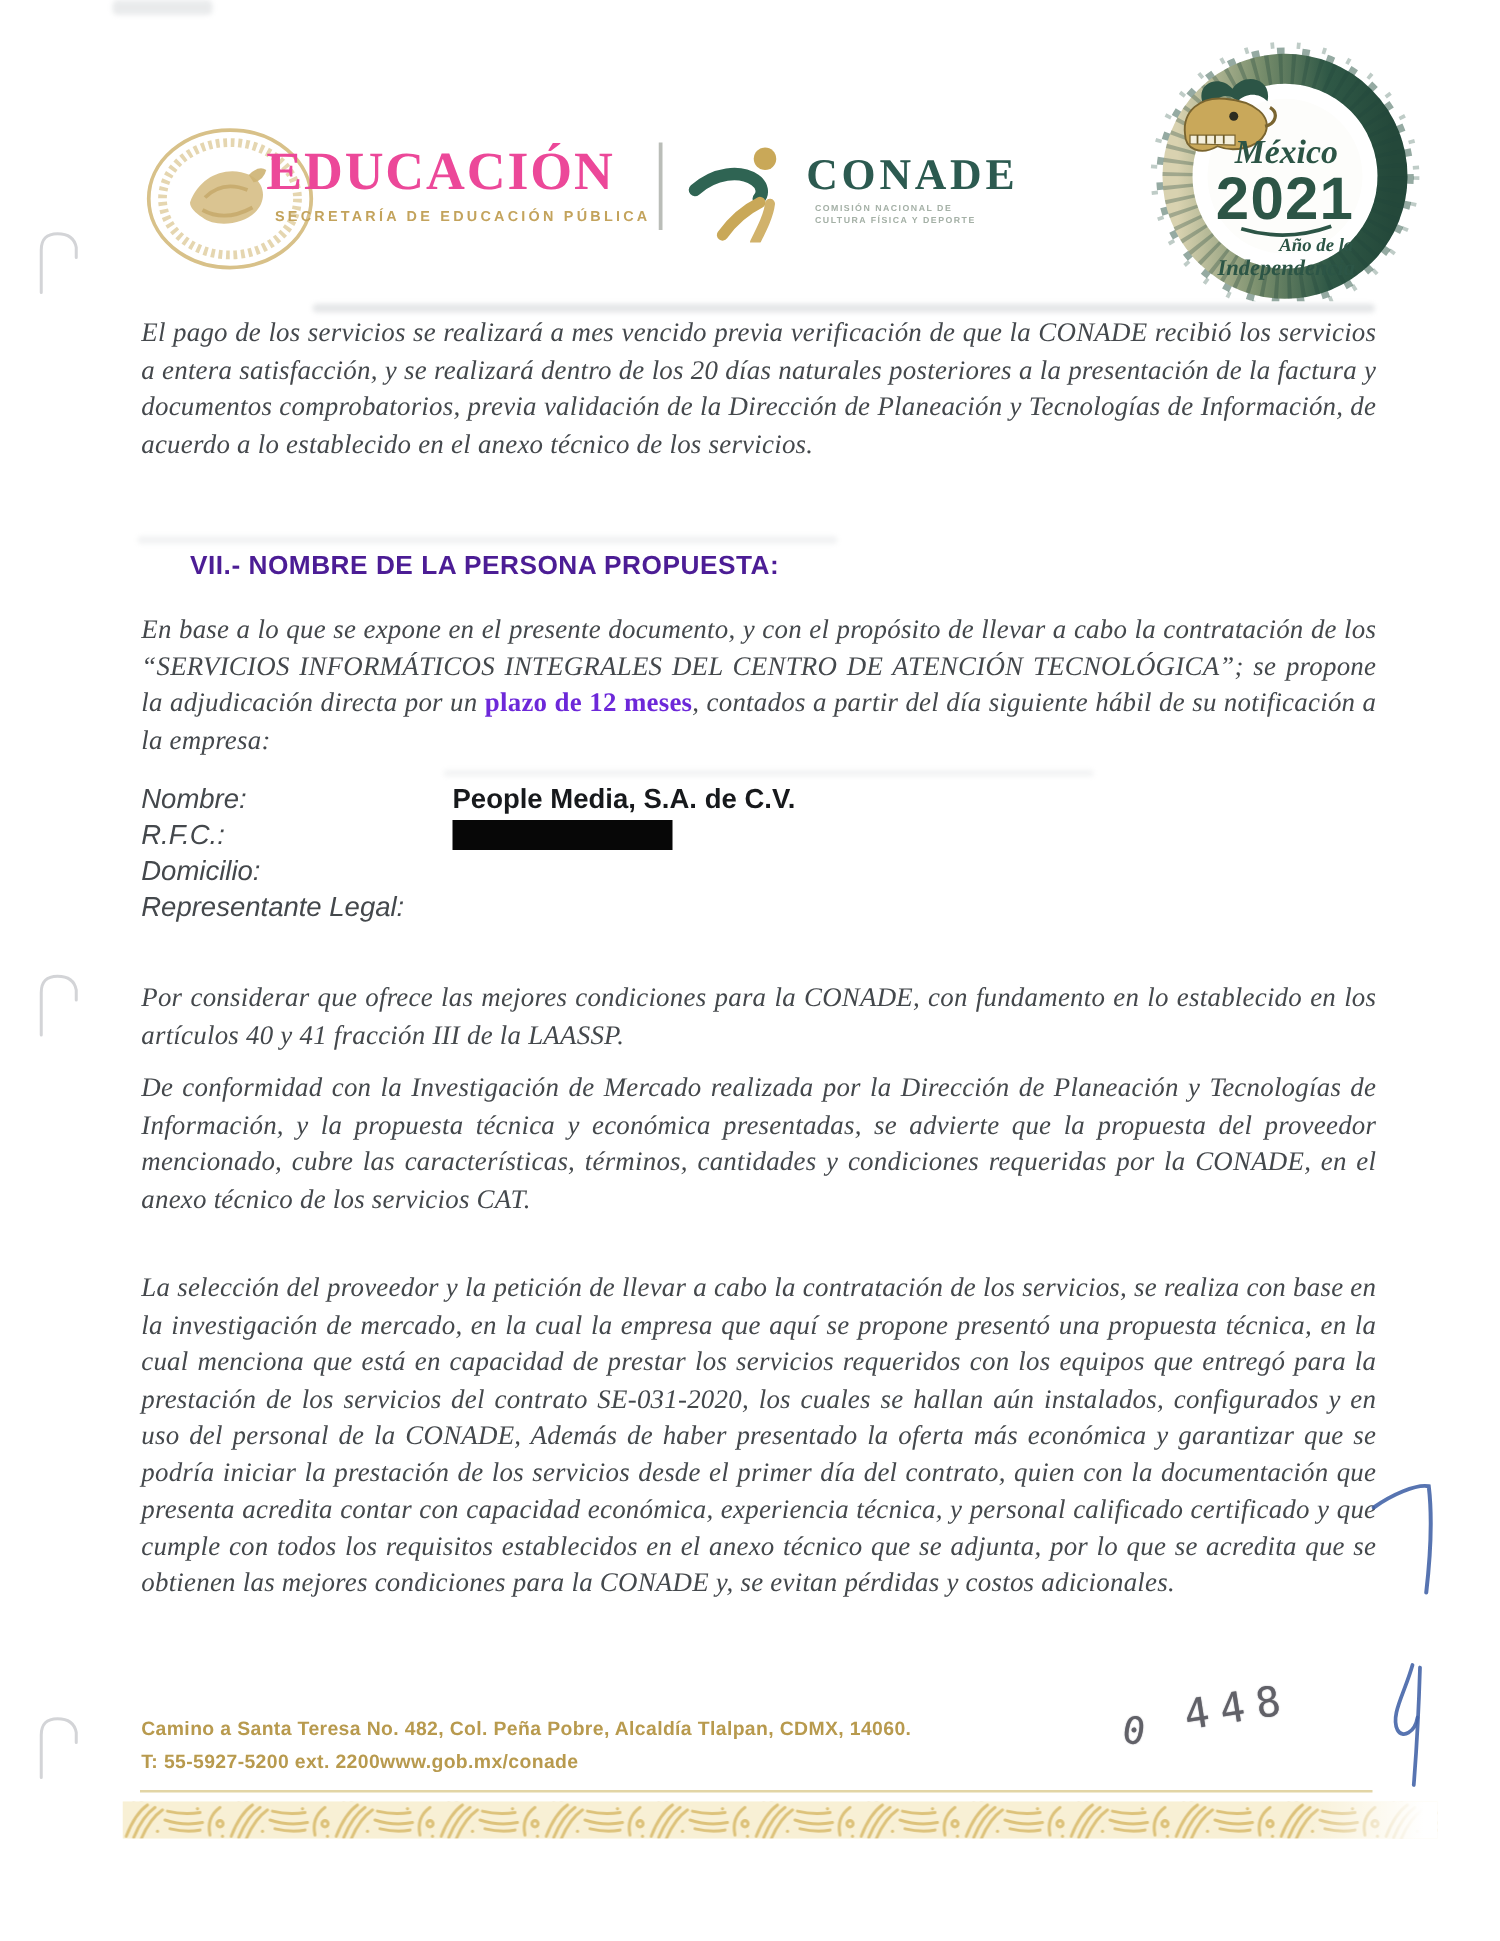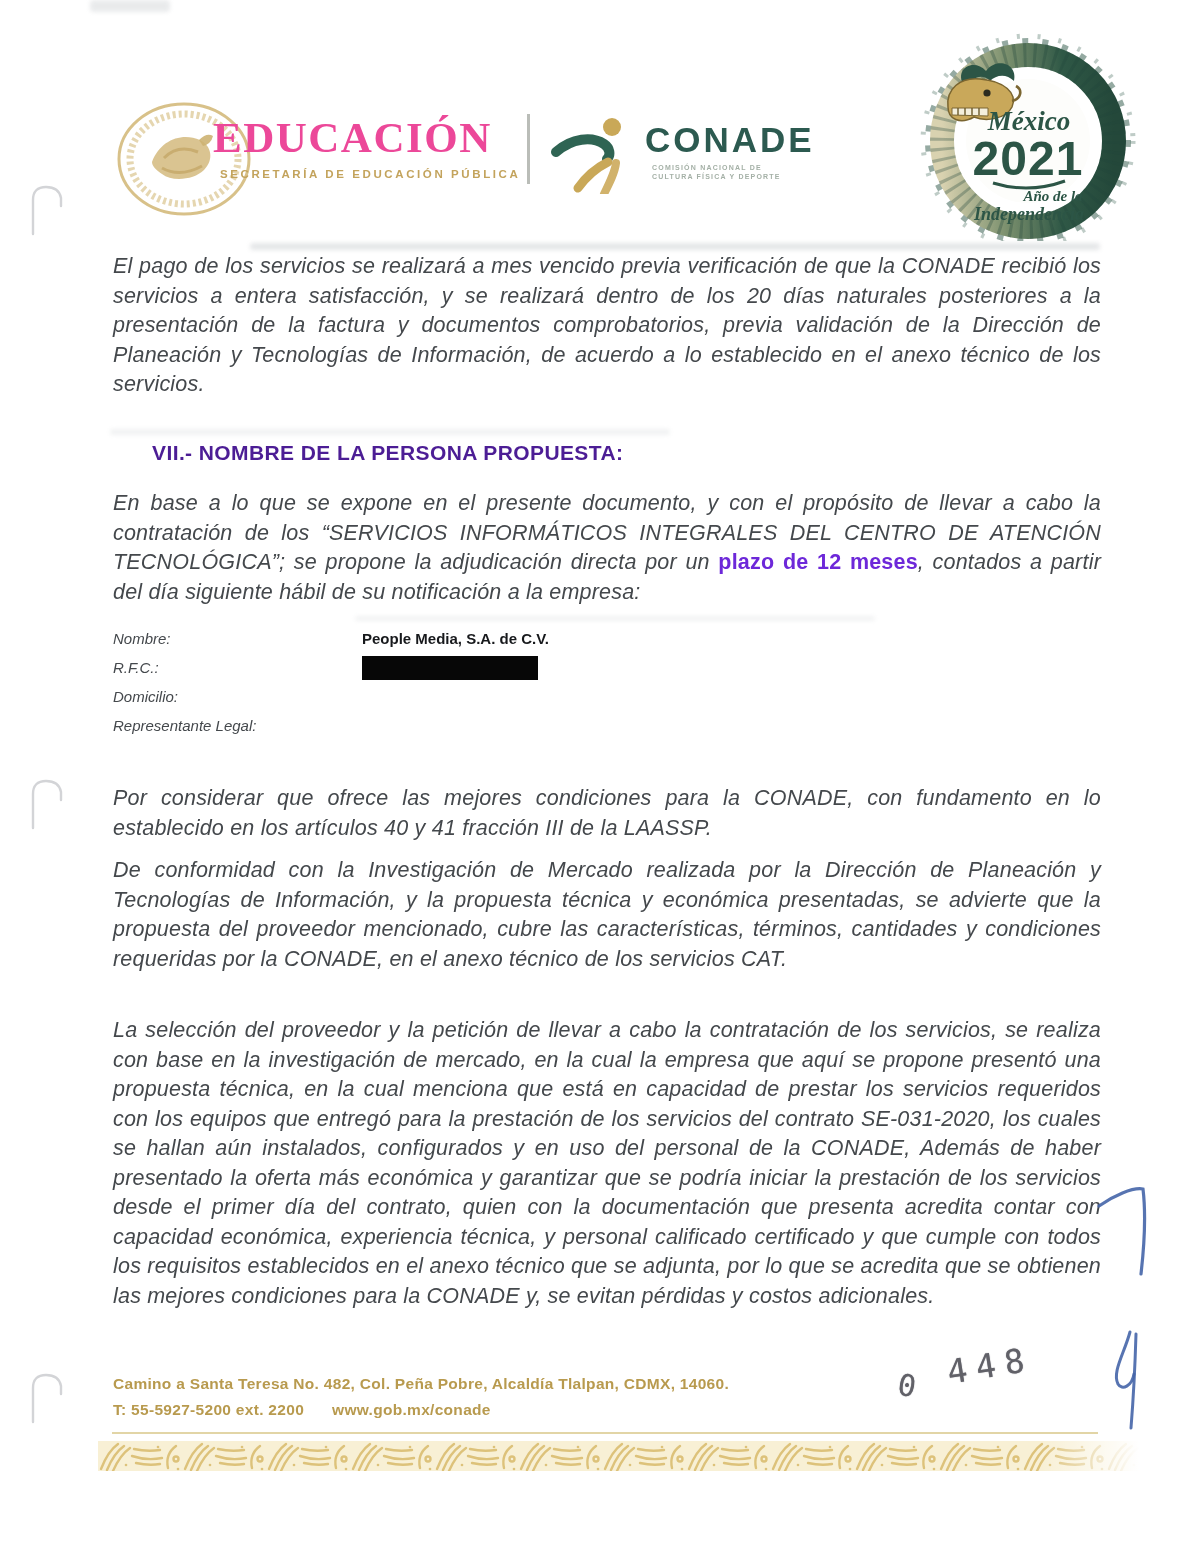--- a/index.html
+++ b/index.html
@@ -22,52 +22,52 @@
     font-size:43px;letter-spacing:1.5px;color:#ec4899;
   }
   .sep-sub{
     position:absolute;left:220px;top:168px;
     font-size:11.5px;font-weight:700;letter-spacing:2.6px;color:#c3a35c;
   }
   .hdr-divider{position:absolute;left:527px;top:114px;width:3px;height:70px;background:#aeb2ab;opacity:.85;}
   .runner{position:absolute;left:550px;top:114px;}
   .conade-word{
     position:absolute;left:645px;top:120px;
-    font-family:Liberation Sans, sans-serif;font-weight:600;
+    font-family:Liberation Serif, serif;font-weight:600;
     font-size:35px;letter-spacing:3px;color:#2c5a50;
   }
   .conade-sub{
     position:absolute;left:652px;top:163px;
     font-size:7px;font-weight:700;letter-spacing:1.2px;line-height:9px;
     color:#a4b0a6;filter:blur(.4px);
   }
   .mex-logo{position:absolute;left:901px;top:31px;}
   
   .par{
     position:absolute;left:113px;width:988px;
     font-style:italic;font-size:21.5px;line-height:29.5px;
-    color:#44484c;text-align:justify;letter-spacing:.2px;
+    color:#44484c;text-align:justify;letter-spacing:.2px;font-family:Liberation Serif, serif;
   }
   .par .b{font-style:normal;font-weight:700;color:#6d28d9;}
   .sec-head{
     position:absolute;left:113px;top:441px;
     font-weight:700;font-size:21px;letter-spacing:.4px;color:#4c1d95;margin-left:39px;
   }
   
-  .fields{position:absolute;left:113px;top:624px;width:988px;font-size:15px;line-height:29px;}
+  .fields{position:absolute;left:113px;top:624px;width:988px;font-size:22px;line-height:29px;}
   .frow{display:flex;align-items:flex-start;}
   .flabel{flex:none;width:249px;font-style:italic;color:#44484c;}
   .fvalue{flex:1;font-weight:700;color:#17191c;}
   .redact{width:176px;height:24px;background:#070707;margin-top:3px;}
   
   .foot{
     position:absolute;left:113px;top:1371px;
     font-size:15.5px;font-weight:700;color:#b89a4e;letter-spacing:.3px;line-height:26px;
   }
-  .foot-row2{display:flex;gap:28px;}
+  .foot-row2{display:flex;}
   .gold-rule{position:absolute;left:112px;top:1432px;width:986px;height:2px;background:#e2d5a6;}
   .band-wrap{position:absolute;left:98px;top:1441px;width:1052px;height:30px;}
   .band-fade{position:absolute;right:0;top:0;width:110px;height:30px;
     background:linear-gradient(to right,rgba(255,255,255,0),#ffffff 90%);}
   
   .stamp{
     position:absolute;font-family:"DejaVu Sans Mono",monospace;
     color:#3f3f48;opacity:.82;text-shadow:0 0 1px #6a6a72;
   }
   .stamp-zero{left:898px;top:1368px;font-size:30px;transform:rotate(10deg);}

